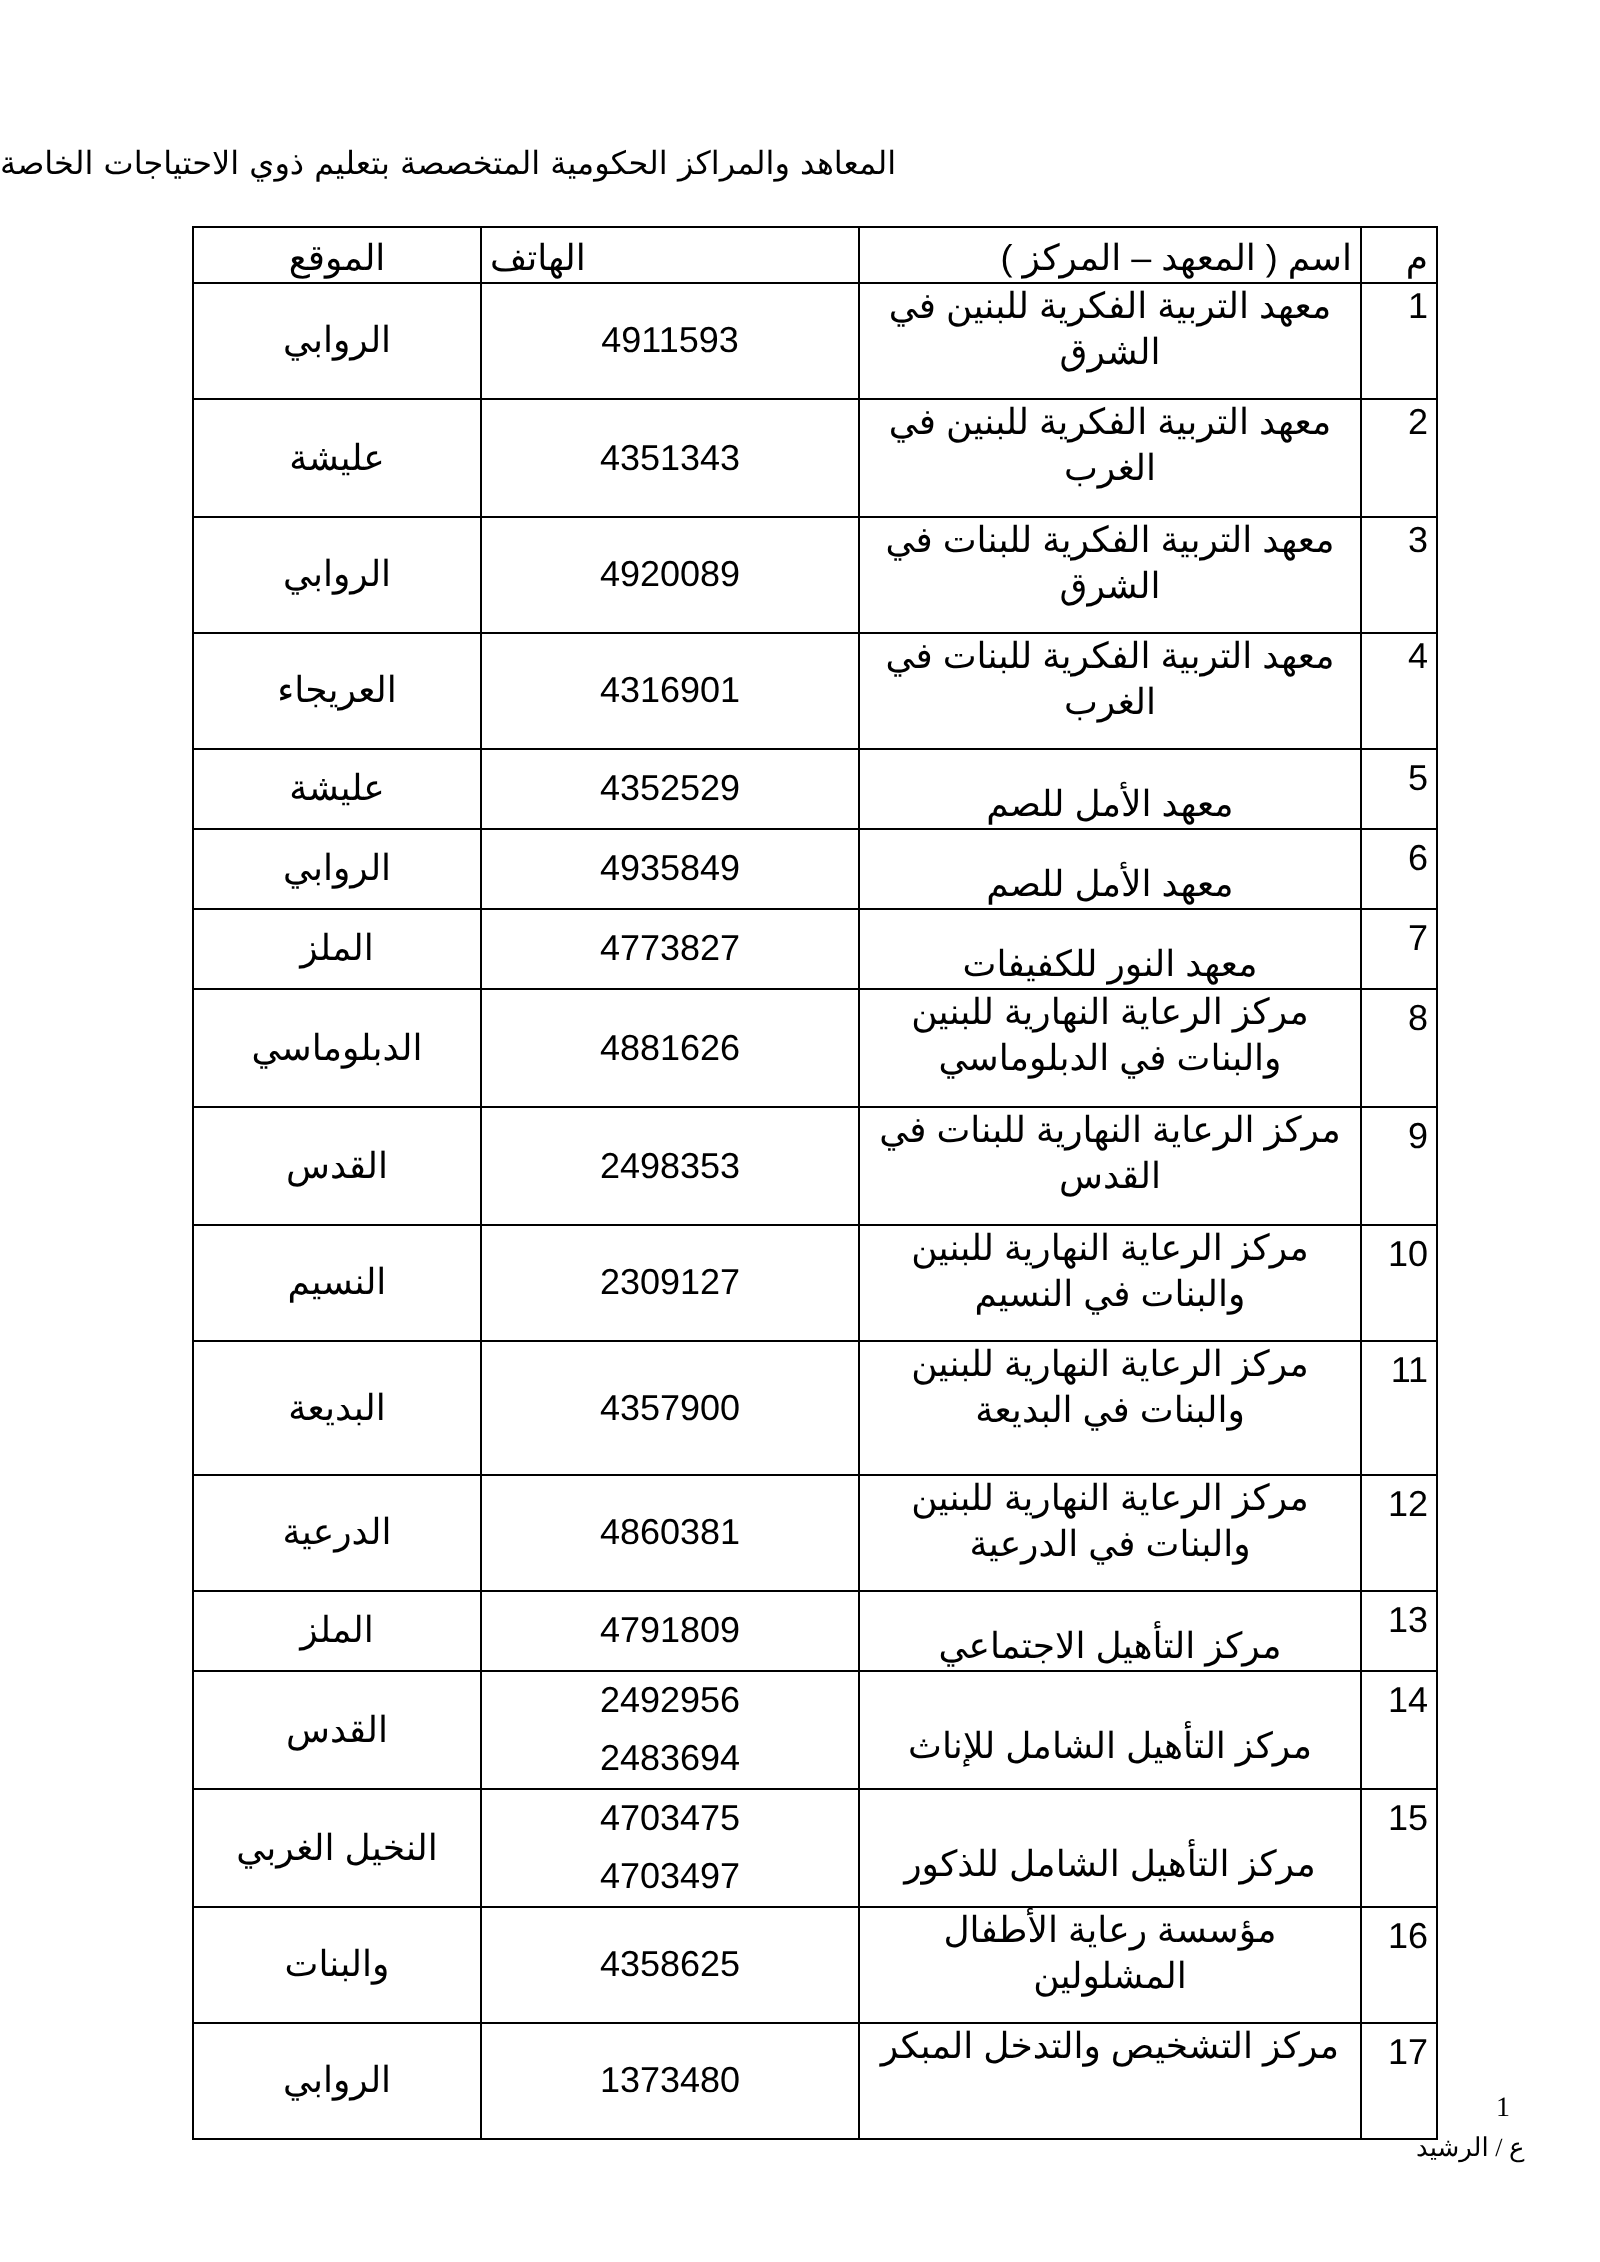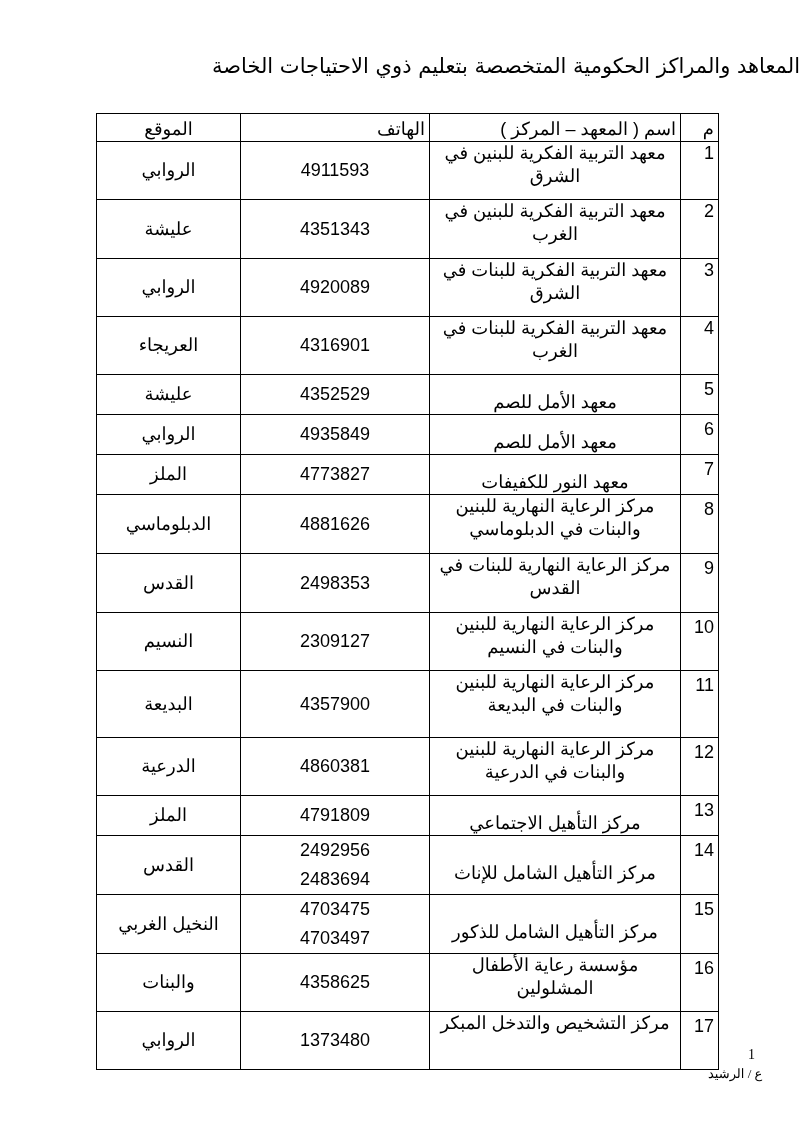--- a/index.html
+++ b/index.html
@@ -1,39 +1,39 @@
 <!DOCTYPE html>
 <html><head>
   <meta charset="utf-8">
   <style>
     html, body { margin: 0; padding: 0; background: #ffffff; }
     body { width: 800px; height: 1131px; position: relative; overflow: hidden; color: #000; }
     .title {
-      position: absolute; top: 54px; left: 0; width: 800px; text-align: right;
-      font-family: "DejaVu Sans", sans-serif; font-size: 21px; direction: rtl;
+      position: absolute; top: 72px; left: 0; width: 800px; text-align: left;
+      font-family: "DejaVu Sans", sans-serif; font-size: 16px; direction: rtl;
       letter-spacing: 0;
     }
     table.inst {
       position: absolute; left: 96px; top: 113px; width: 622px;
       border-collapse: collapse; direction: rtl;
       font-family: "Liberation Sans", sans-serif; font-size: 18px;
       table-layout: fixed;
     }
     table.inst td, table.inst th {
       border: 1px solid #000; padding: 0 4px; font-weight: normal;
       line-height: 23px;
     }
     col.c-num { width: 38px; }
     col.c-name { width: 251px; }
     col.c-phone { width: 189px; }
     col.c-loc { width: 144px; }
     th { height: 27px; vertical-align: bottom; margin-top: 17px; }
     th.h-num { text-align: right; }
     th.h-name { text-align: right; padding-right: 8px; }
-    th.h-phone { text-align: right; padding-left: 40px; }
+    th.h-phone { text-align: left; padding-left: 40px; }
     th.h-loc { text-align: center; padding-left: 30px; }
     td.num { text-align: right; vertical-align: top; padding-top: 16px; padding-right: 10px; }
     td.num.top { padding-top: 3px; }
     td.name { text-align: center; vertical-align: top; padding-top: 3px; }
     td.name.mid { vertical-align: middle; padding-top: 16px; }
     td.phone { text-align: center; vertical-align: middle; padding-left: 60px; }
     td.loc { text-align: center; vertical-align: middle; padding-left: 20px; margin-left: 36px; }
     .phone-line { display: block; line-height: 29px; }
     .footer-page {
       position: absolute; left: 748px; top: 1047px;

